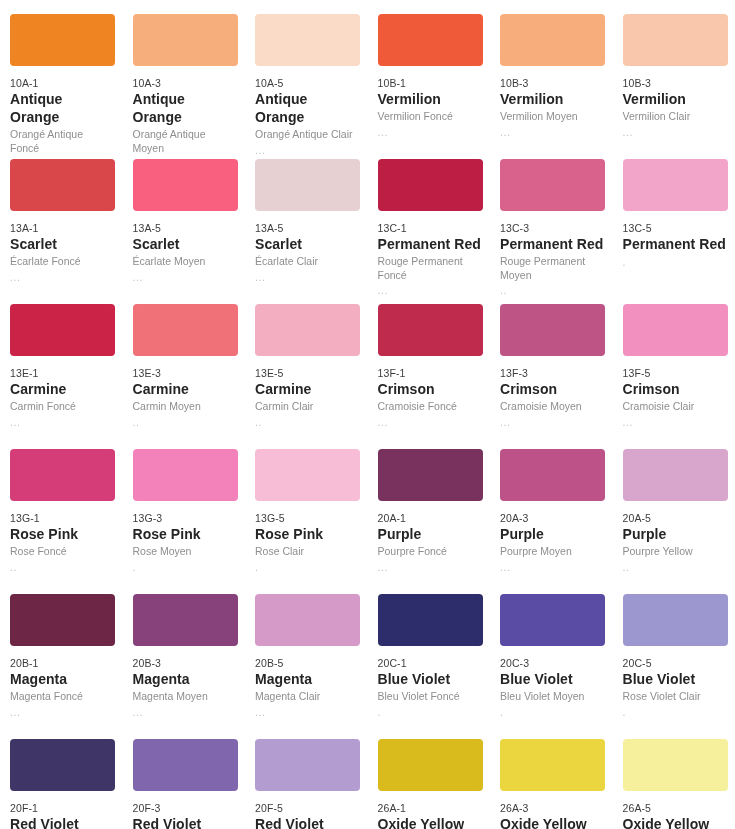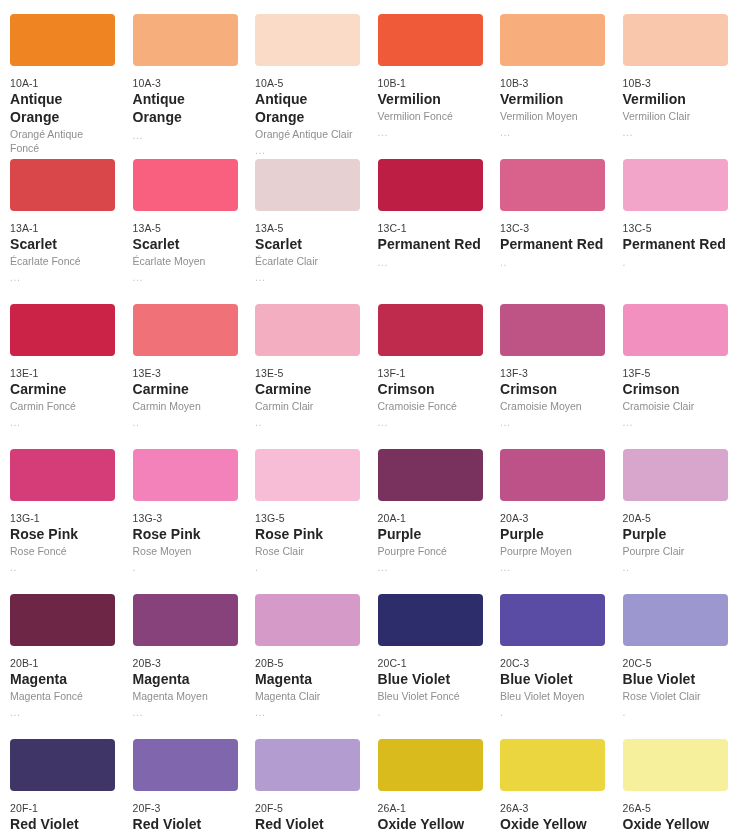--- a/index.html
+++ b/index.html
@@ -82,20 +82,21 @@
         <div class="swatch-name-en">Antique Orange</div>
         <div class="swatch-name-fr">Orangé Antique Foncé</div>
         <div class="swatch-dots">...</div>
       </div>
     </div>
     <div class="swatch-cell">
       <div class="swatch-chip" style="background-color: rgb(247, 174, 125);"></div>
       <div class="swatch-meta">
         <div class="swatch-code">10A-3</div>
         <div class="swatch-name-en">Antique Orange</div>
+        <div class="swatch-name-fr">Orangé Antique Moyen</div>
         <div class="swatch-dots">...</div>
       </div>
     </div>
     <div class="swatch-cell">
       <div class="swatch-chip" style="background-color: rgb(250, 219, 200);"></div>
       <div class="swatch-meta">
         <div class="swatch-code">10A-5</div>
         <div class="swatch-name-en">Antique Orange</div>
         <div class="swatch-name-fr">Orangé Antique Clair</div>
         <div class="swatch-dots">...</div>
@@ -153,28 +154,30 @@
         <div class="swatch-name-en">Scarlet</div>
         <div class="swatch-name-fr">Écarlate Clair</div>
         <div class="swatch-dots">...</div>
       </div>
     </div>
     <div class="swatch-cell">
       <div class="swatch-chip" style="background-color: rgb(189, 31, 68);"></div>
       <div class="swatch-meta">
         <div class="swatch-code">13C-1</div>
         <div class="swatch-name-en">Permanent Red</div>
+        <div class="swatch-name-fr">Rouge Permanent Foncé</div>
         <div class="swatch-dots">...</div>
       </div>
     </div>
     <div class="swatch-cell">
       <div class="swatch-chip" style="background-color: rgb(217, 98, 141);"></div>
       <div class="swatch-meta">
         <div class="swatch-code">13C-3</div>
         <div class="swatch-name-en">Permanent Red</div>
+        <div class="swatch-name-fr">Rouge Permanent Moyen</div>
         <div class="swatch-dots">..</div>
       </div>
     </div>
     <div class="swatch-cell">
       <div class="swatch-chip" style="background-color: rgb(243, 165, 201);"></div>
       <div class="swatch-meta">
         <div class="swatch-code">13C-5</div>
         <div class="swatch-name-en">Permanent Red</div>
         <div class="swatch-dots">.</div>
       </div>
@@ -276,21 +279,21 @@
         <div class="swatch-name-en">Purple</div>
         <div class="swatch-name-fr">Pourpre Moyen</div>
         <div class="swatch-dots">...</div>
       </div>
     </div>
     <div class="swatch-cell">
       <div class="swatch-chip" style="background-color: rgb(216, 165, 205);"></div>
       <div class="swatch-meta">
         <div class="swatch-code">20A-5</div>
         <div class="swatch-name-en">Purple</div>
-        <div class="swatch-name-fr">Pourpre Clair</div>
+        <div class="swatch-name-fr">Pourpre Yellow</div>
         <div class="swatch-dots">..</div>
       </div>
     </div>
     <div class="swatch-cell">
       <div class="swatch-chip" style="background-color: rgb(109, 38, 70);"></div>
       <div class="swatch-meta">
         <div class="swatch-code">20B-1</div>
         <div class="swatch-name-en">Magenta</div>
         <div class="swatch-name-fr">Magenta Foncé</div>
         <div class="swatch-dots">...</div>

